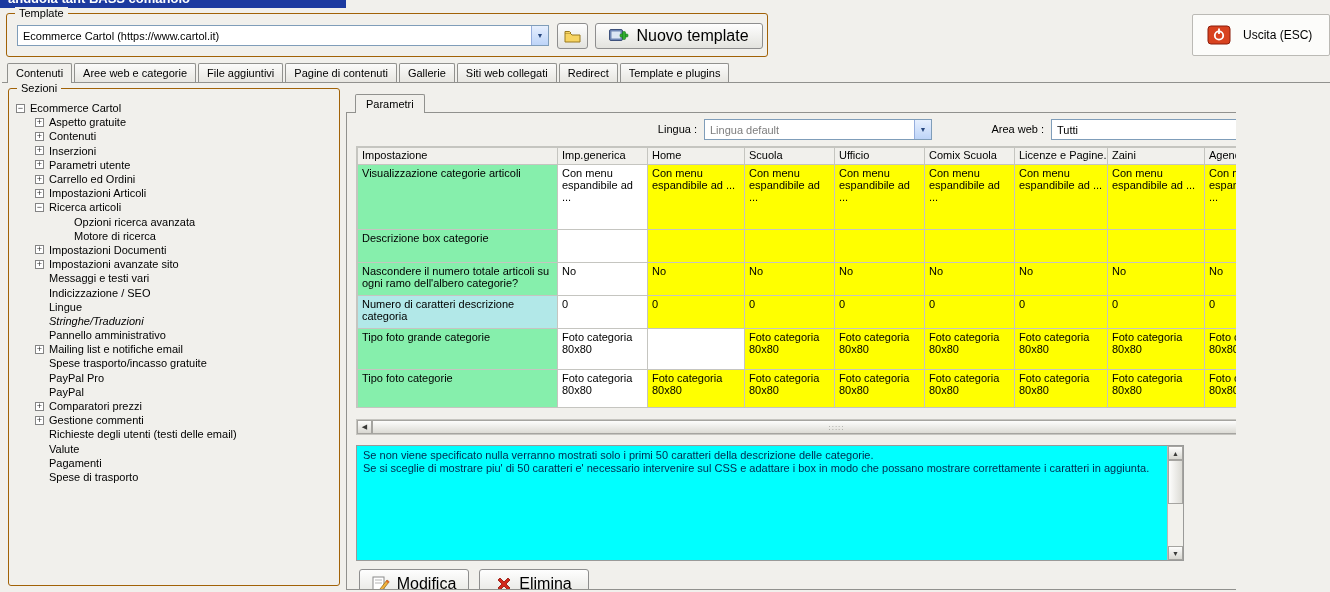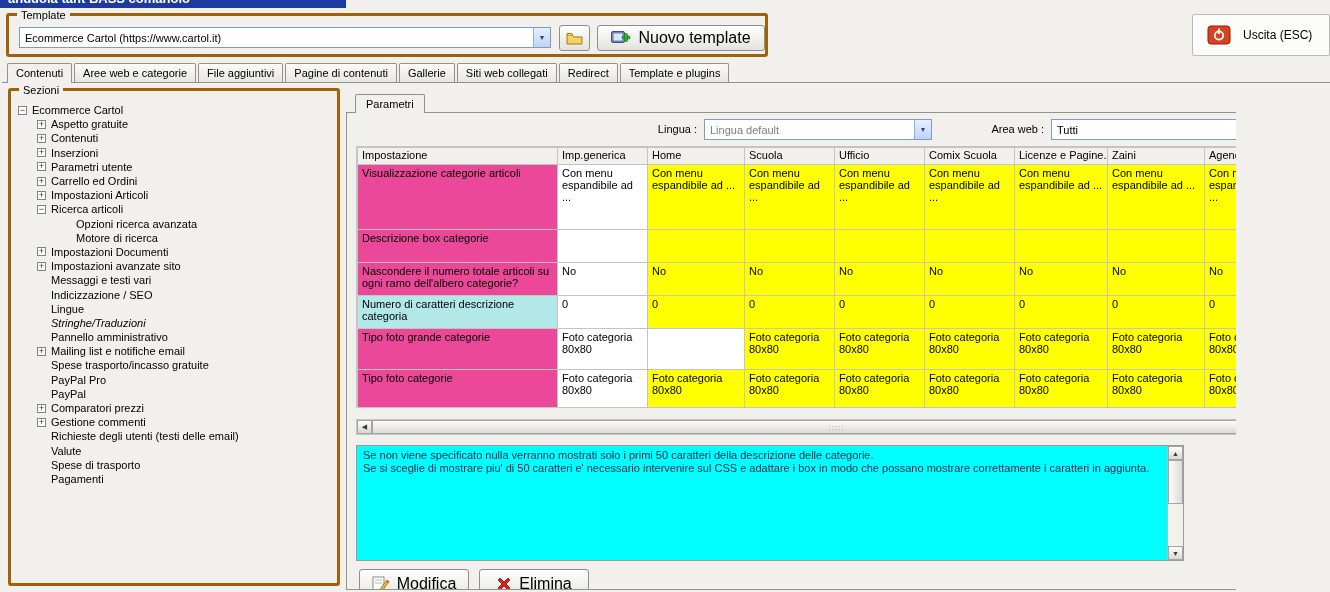--- a/index.html
+++ b/index.html
@@ -5,21 +5,21 @@
   * { margin:0; padding:0; box-sizing:border-box; }
   html,body { background:#d4d4d4; }
   .app { position:relative; width:1330px; height:592px; background:#f1f0ec;
          font-family:"Liberation Sans",sans-serif; font-size:11px; color:#000; overflow:hidden; }
 
   
   .titlebar { position:absolute; left:0; top:0; width:346px; height:8px; background:#1c3aa0; overflow:hidden; }
   .titlebar span { display:block; margin-top:-9px; padding-left:8px; color:#fff; font-weight:bold; font-size:13px; white-space:nowrap; }
 
   
-  .group { position:absolute; border:3px solid #a16207; border-radius:3px; }
+  .group { position:absolute; border:1px solid #a16207; border-radius:3px; }
   .glabel { position:absolute; top:-7px; left:8px; background:#f1f0ec; padding:0 4px; font-size:11px; }
 
   
   .combo { position:absolute; background:#fff; border:1px solid #7f9db9; height:21px; display:flex; align-items:center; }
   .cval { flex:1; padding:0 5px; overflow:hidden; white-space:nowrap; }
   .cval.dim { color:#7d7d7d; }
   .carrow { width:17px; align-self:stretch; background:linear-gradient(#e6effe,#bdd4f8); border-left:1px solid #96aedd;
             display:flex; align-items:center; justify-content:center; color:#27477f; font-size:7px; }
 
   
@@ -50,21 +50,21 @@
                border-bottom:none; border-radius:2px 2px 0 0; background:#f1f0ec; z-index:2; }
   .main-panel { position:absolute; left:346px; top:112px; width:890px; height:478px; border:1px solid #91918e;
                 border-right:none; background:#f1f0ec; overflow:hidden; }
   .flabel { position:absolute; height:21px; line-height:21px; text-align:right; }
 
   
   .table-wrap { position:absolute; left:9px; top:33px; width:961px; height:262px; overflow:hidden; background:#fff; border:1px solid #c5c5c0; }
   .ptable { border-collapse:collapse; table-layout:fixed; width:960px; background:#fff; }
   .ptable td { border:1px solid #c5c5c0; text-align:left; vertical-align:top; padding:2px 4px; font-size:11px; overflow:hidden; }
   .ptable thead td { background:#f1f0ec; white-space:nowrap; padding:1px 4px; height:17px; }
-  .ptable td.lbl { background:#ec4899; }
+  .ptable td.lbl { background:#86efac; }
   .ptable td.lbl.sel { background:#b2e8e8; }
   .ptable td.val { background:#fff; }
   .ptable td.val.yellow { background:#ffff00; }
 
   
   .sb-btn { background:linear-gradient(#fdfdfc,#d8d7d1); border:1px solid #a5a4a0; display:flex; align-items:center;
             justify-content:center; font-size:7px; color:#3a3a38; flex:0 0 auto; }
   .vscroll { position:absolute; width:14px; background:#f2f1ec; border:1px solid #c6c5c0; display:flex; flex-direction:column; }
   .vscroll .sb-btn { height:14px; width:100%; }
   .v-thumb { height:58px; width:100%; background:linear-gradient(90deg,#fdfdfc,#dcdbd5); border:1px solid #a5a4a0; }
@@ -231,25 +231,25 @@
         <div class="tree-item" style="padding-left: 21px;">
           <span class="toggle empty"></span>
           <span>Richieste degli utenti (testi delle email)</span>
         </div>
         <div class="tree-item" style="padding-left: 21px;">
           <span class="toggle empty"></span>
           <span>Valute</span>
         </div>
         <div class="tree-item" style="padding-left: 21px;">
           <span class="toggle empty"></span>
+          <span>Pagamenti</span>
+        </div>
+        <div class="tree-item" style="padding-left: 21px;">
+          <span class="toggle empty"></span>
           <span>Spese di trasporto</span>
-        </div>
-        <div class="tree-item" style="padding-left: 21px;">
-          <span class="toggle empty"></span>
-          <span>Pagamenti</span>
         </div>
       </div>
   </div>
 
   <div class="param-tab">Parametri</div>
   <div class="main-panel">
 
     <div class="flabel" style="left:250px; top:6px; width:100px;">Lingua :</div>
     <div class="combo" style="left:357px; top:6px; width:228px;">
       <span class="cval dim">Lingua default</span>

